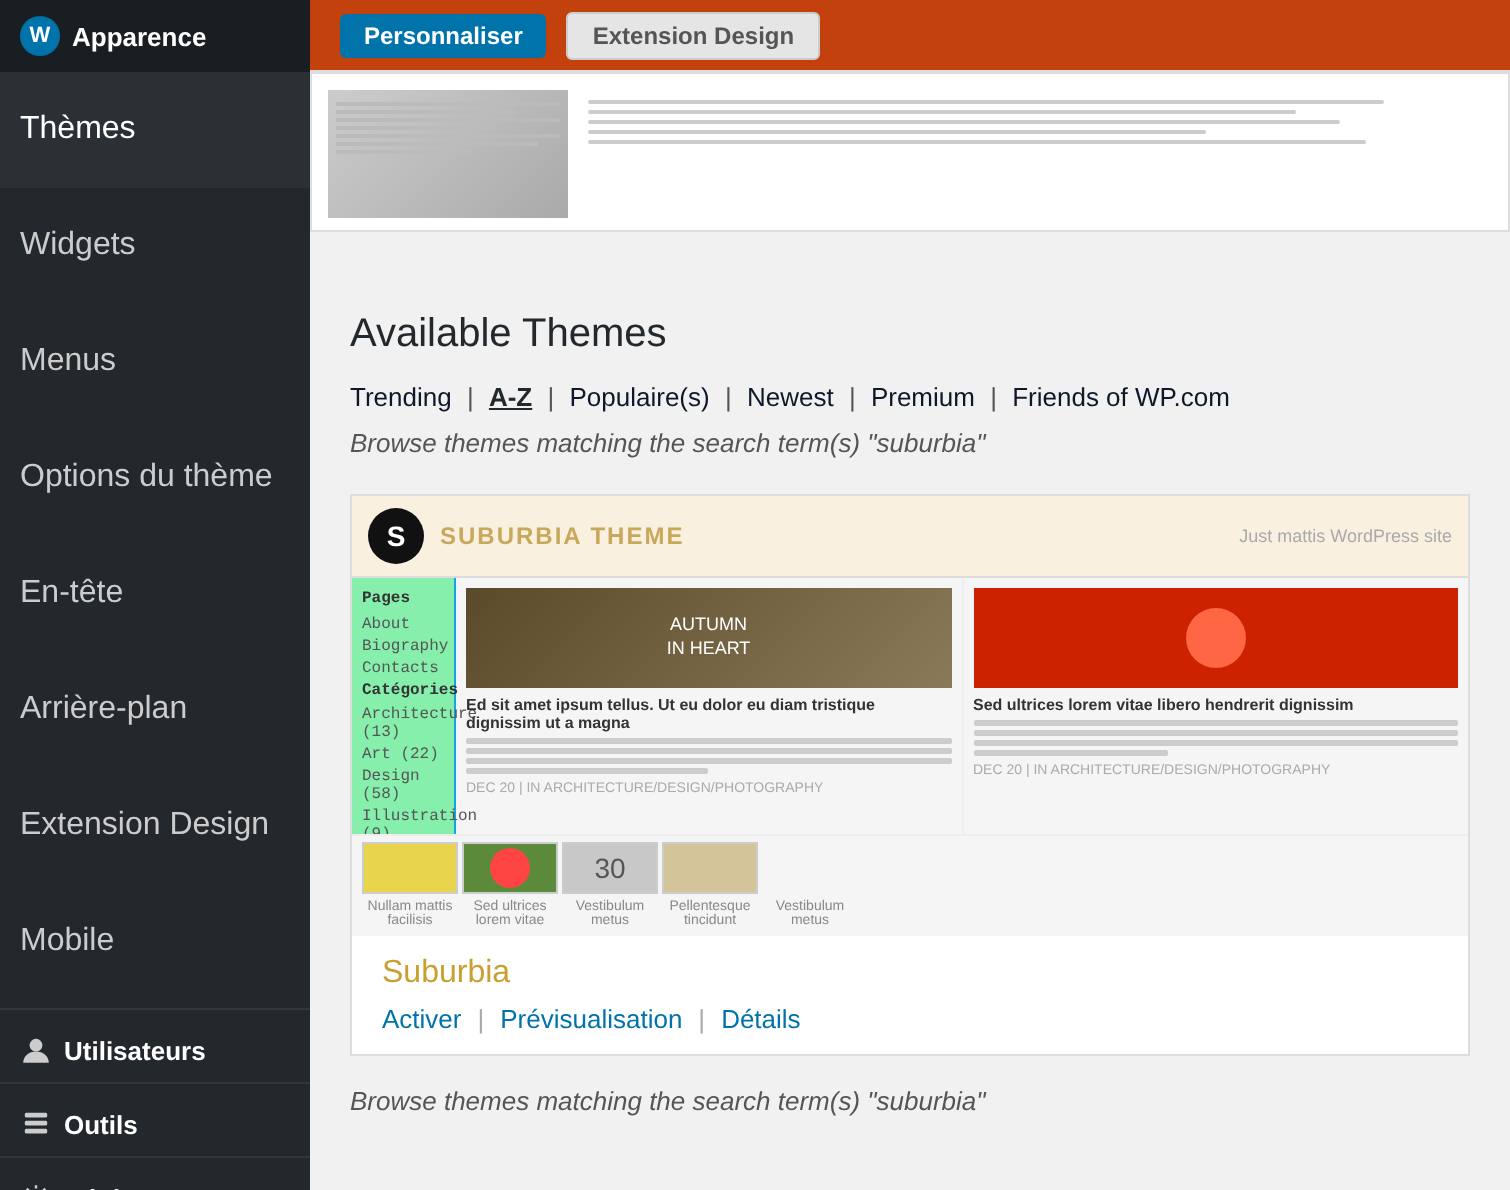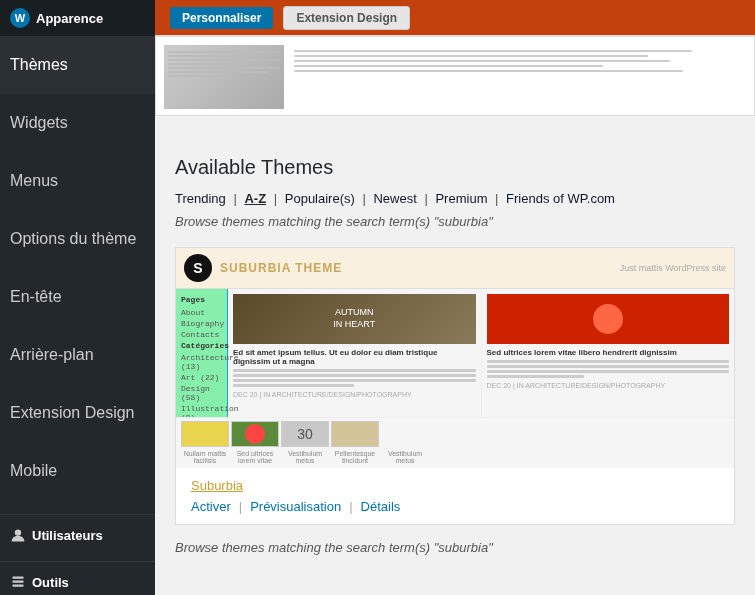--- a/index.html
+++ b/index.html
@@ -38,21 +38,21 @@
       cursor: pointer;
       font-size: 16px;
       display: flex;
       align-items: flex-end;
       gap: 6px;
       text-decoration: none;
     }
     .sidebar-item.active { color: #fff; background: #2b3035; }
     .sidebar-group {
       border-top: 1px solid #32373c;
-      margin-top: 14px;
+      margin-top: 4px;
       padding-top: 4px;
     }
     .sidebar-group-title {
       color: #fff;
       font-weight: 600;
       padding: 8px 10px 4px 10px;
       font-size: 13px;
       display: flex;
       align-items: center;
       gap: 6px;
@@ -284,25 +284,24 @@
       color: #888;
     }
     .mock-thumb.yellow { background: #e8d44d; }
     .mock-thumb.green { background: #5a8a3a; }
     .mock-thumb.beige { background: #d4c49a; }
 
     .theme-info {
       padding: 10px 15px;
     }
     .theme-name {
-      font-size: 13px;
+      font-size: 16px;
       color: #c8a032;
       font-weight: 400;
       margin-bottom: 6px;
-      text-decoration: underline;
     }
     .theme-actions {
       display: flex;
       gap: 8px;
       align-items: center;
     }
     .theme-actions a {
       color: #0073aa;
       text-decoration: none;
       font-size: 13px;

